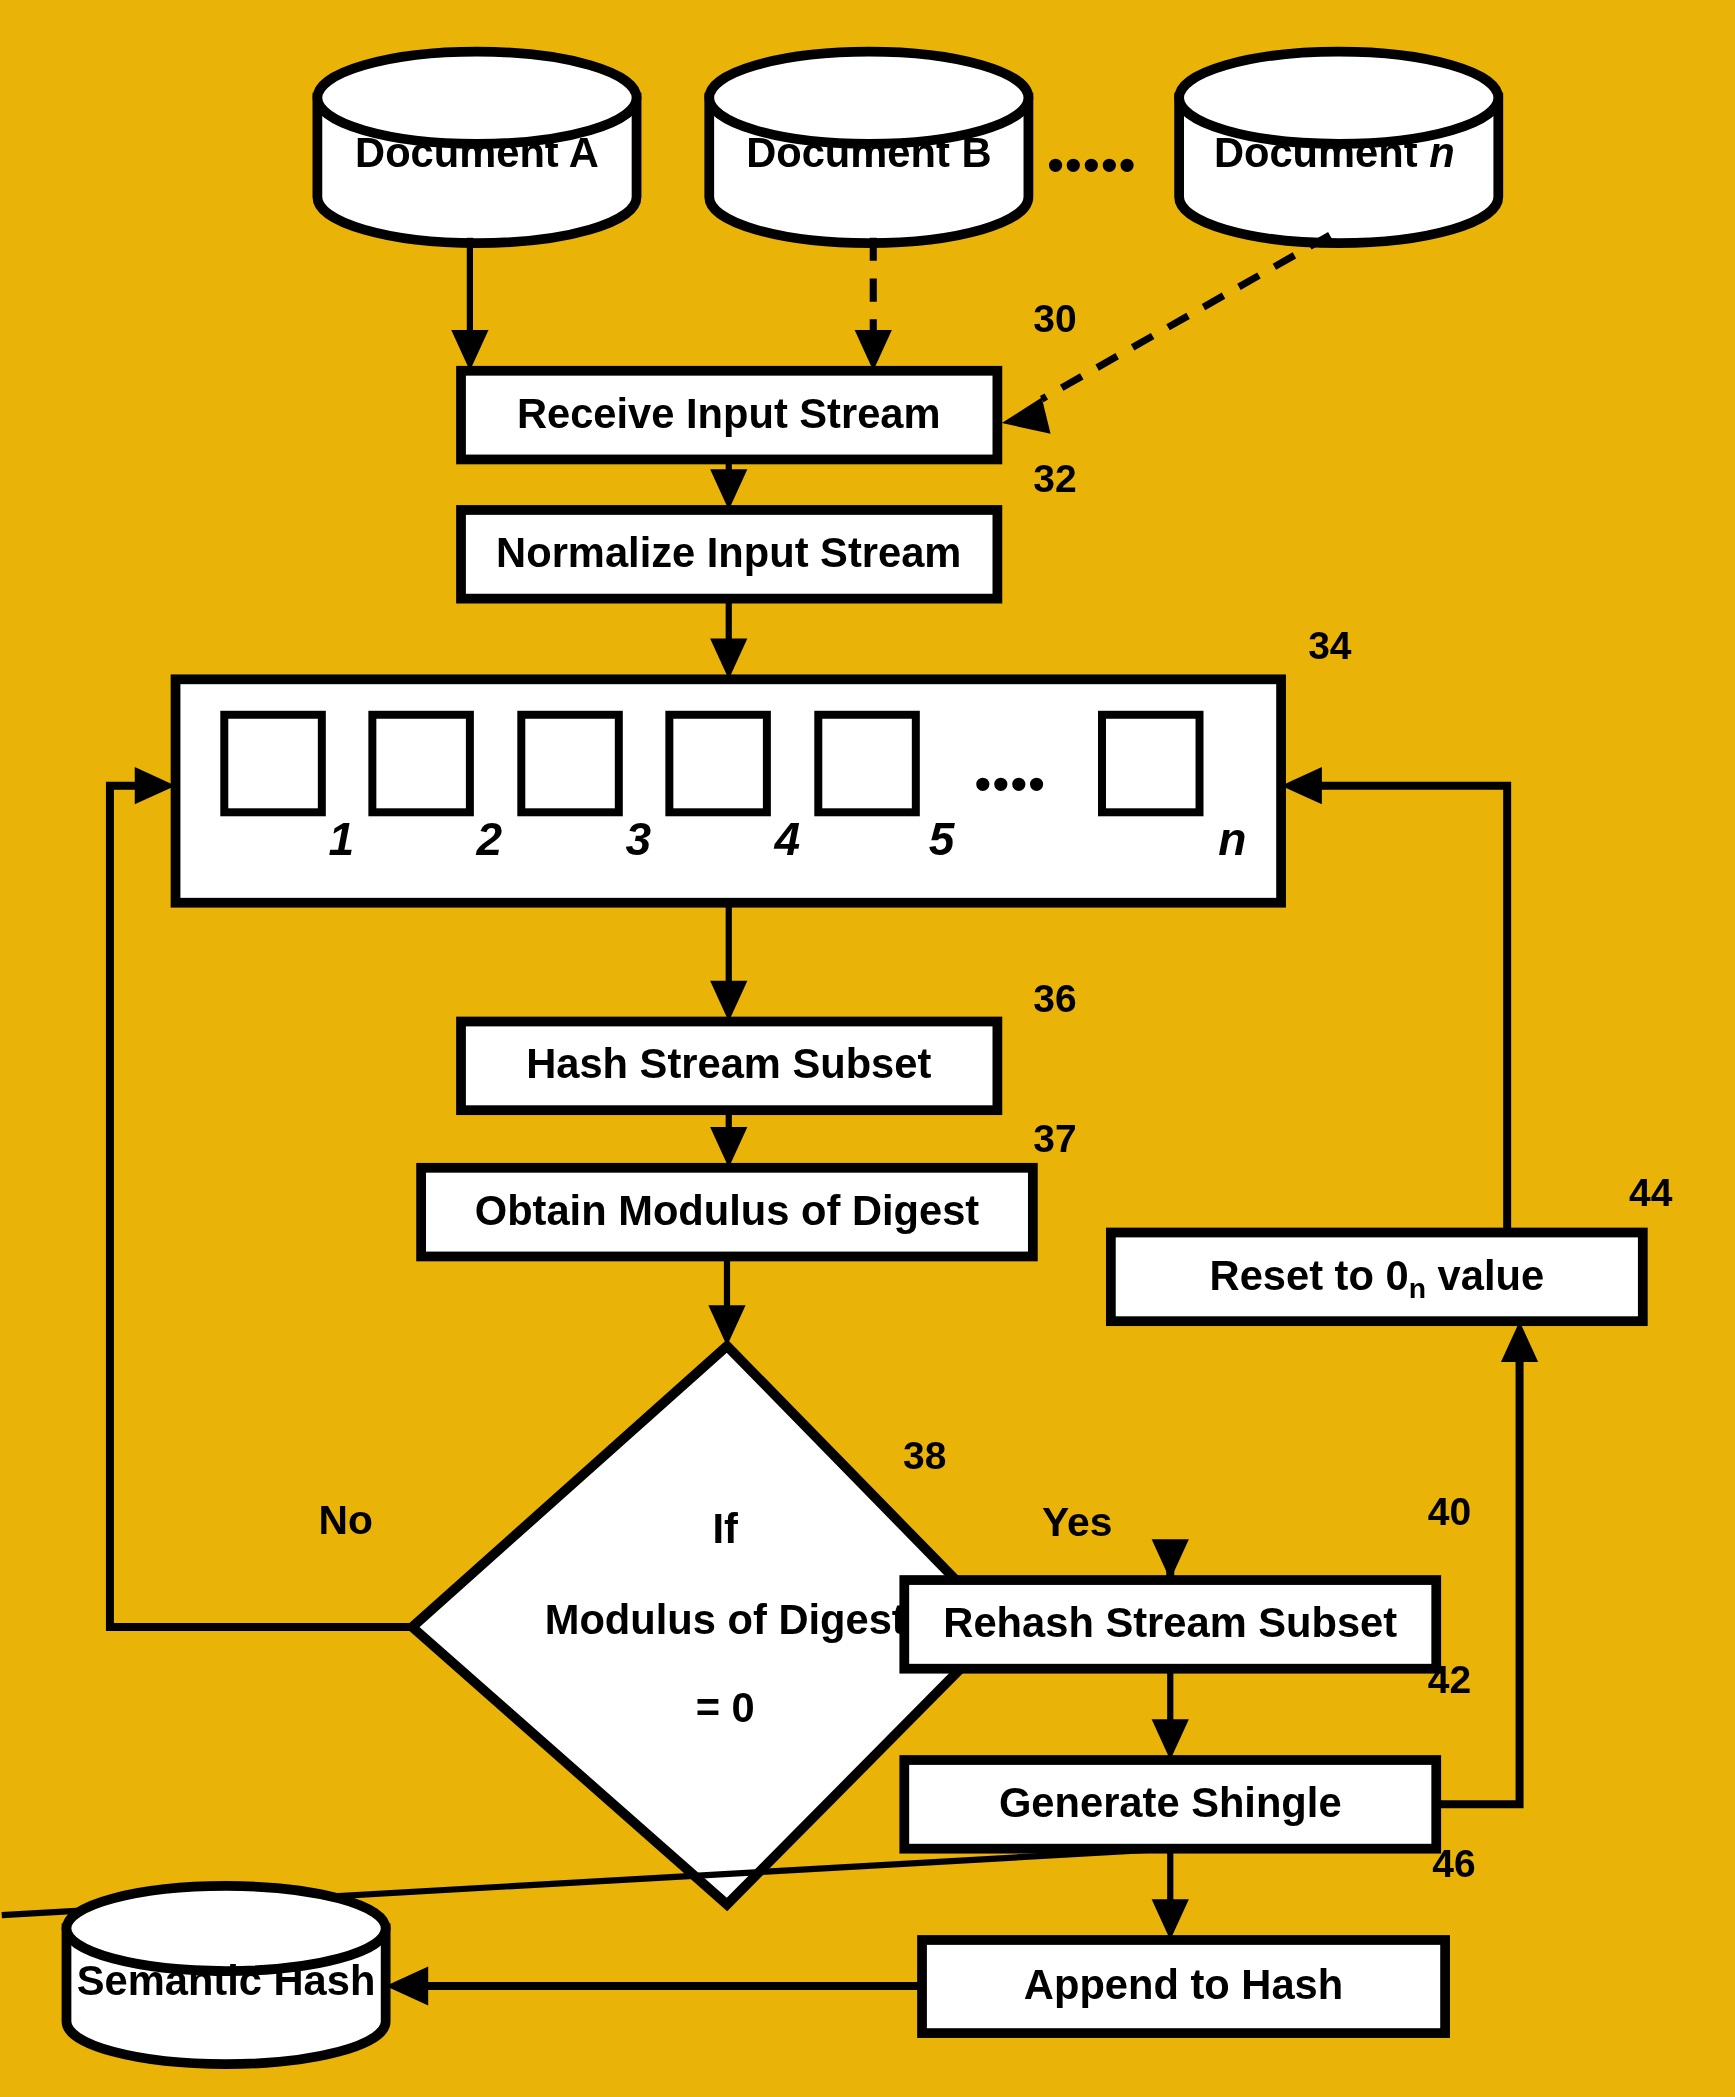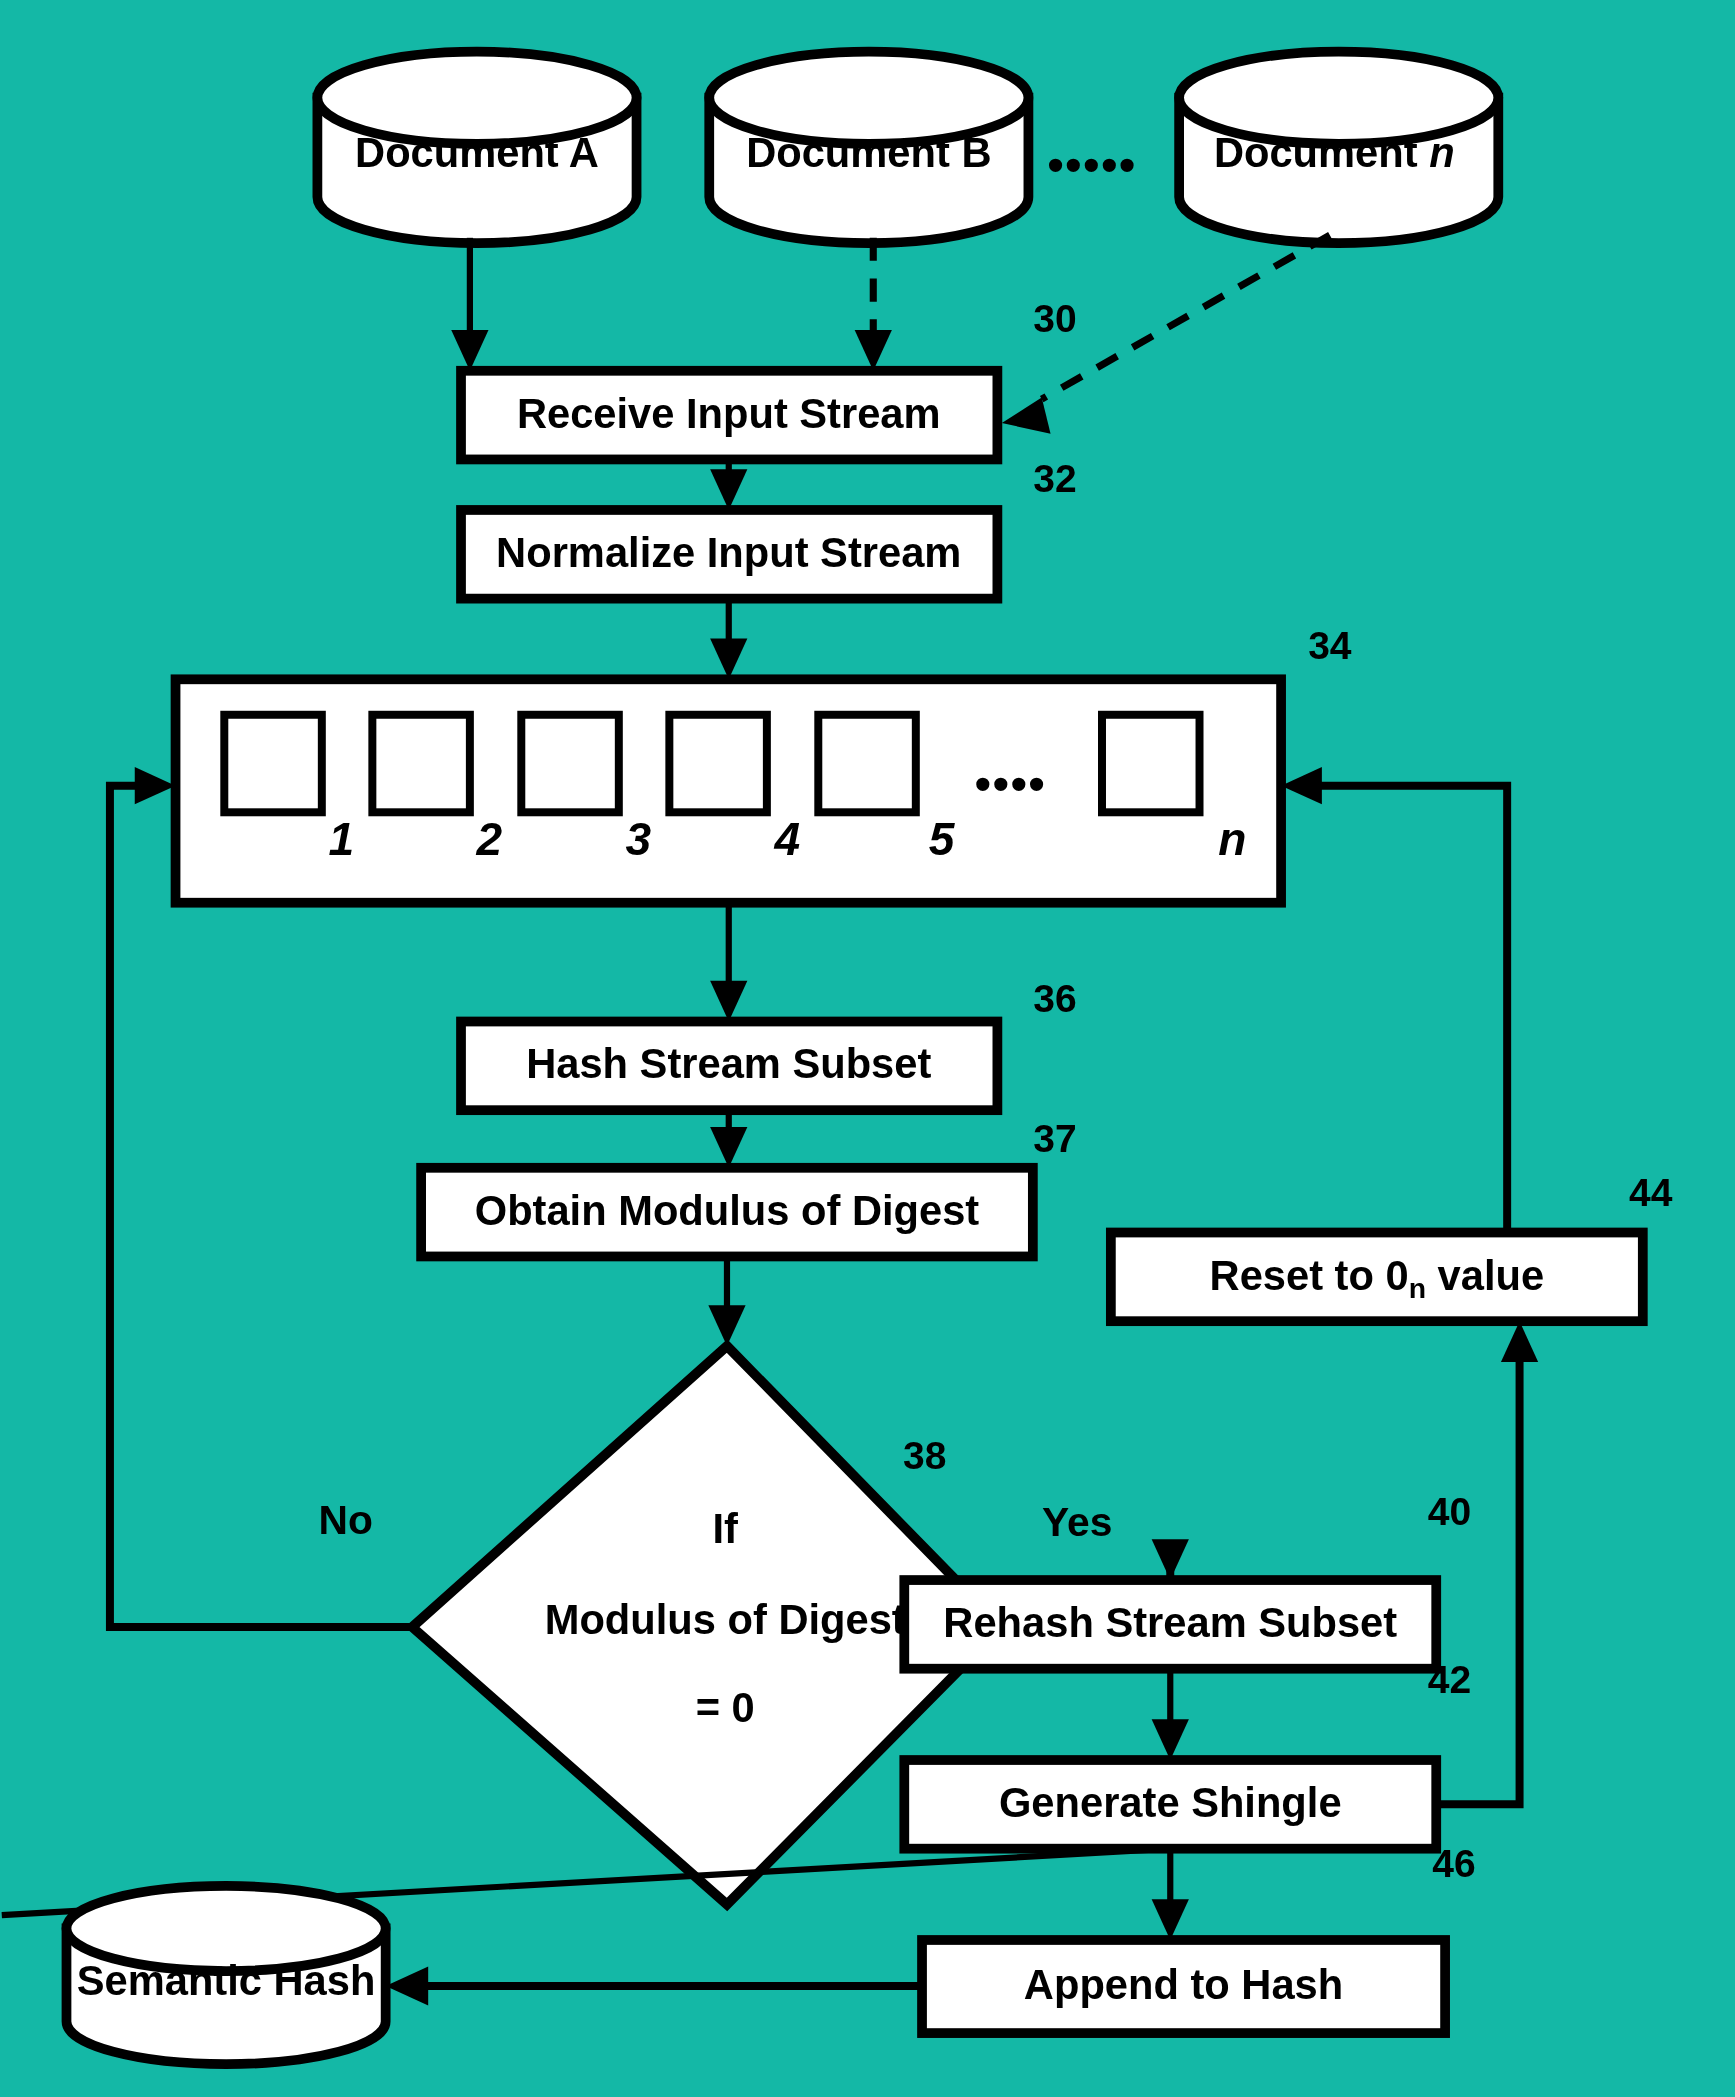--- a/index.html
+++ b/index.html
@@ -7,21 +7,21 @@
     padding: 0;
     background: #ffffff;
   }
   body {
     font-family: "Liberation Sans", sans-serif;
   }
   #diagram-root {
     position: relative;
     width: 1735px;
     height: 2098px;
-    background: #14b8a6;
+    background: #eab308;
     overflow: hidden;
   }
   svg#flowchart {
     display: block;
     width: 1735px;
     height: 2098px;
   }
   .shape-stroke {
     fill: #ffffff;
     stroke: #000000;

